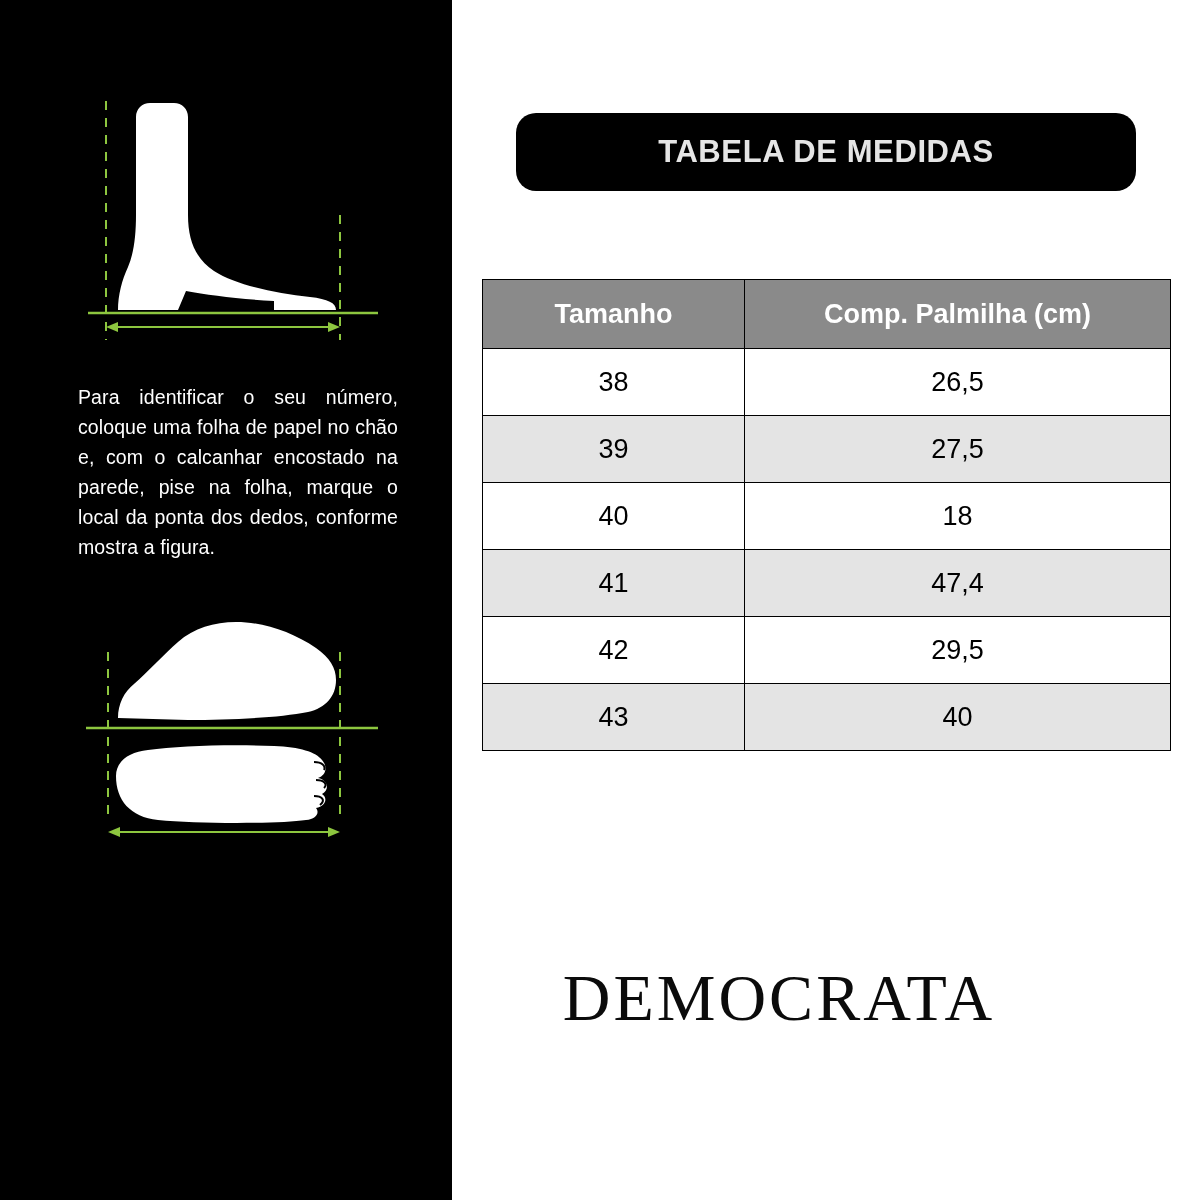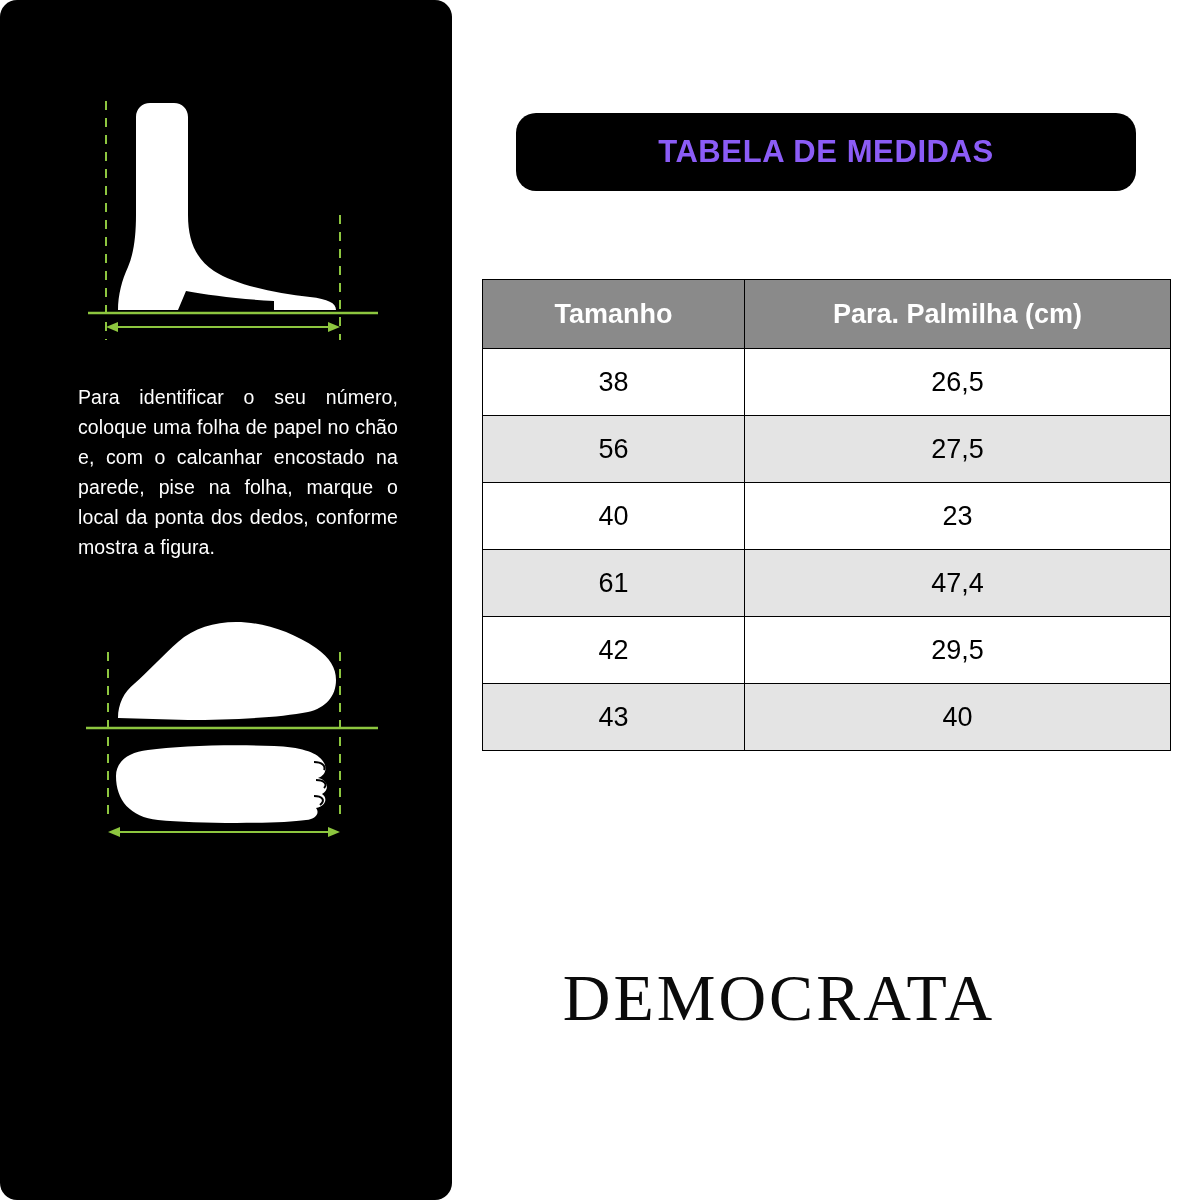--- a/index.html
+++ b/index.html
@@ -21,21 +21,20 @@
   }
 
   
   .left-panel {
     position: absolute;
     left: 0;
     top: 0;
     width: 452px;
     height: 1200px;
     background: #000000;
-    border-radius: 17px;
   }
 
   .fig1 {
     position: absolute;
     left: 78px;
     top: 95px;
     width: 320px;
     height: 265px;
   }
   .fig2 {
@@ -82,21 +81,21 @@
     top: 113px;
     width: 620px;
     height: 78px;
     background: #000000;
     border-radius: 20px;
     display: flex;
     align-items: center;
     justify-content: center;
   }
   .title-pill-text {
-    color: #8b5cf6;
+    color: #e5e5e5;
     font-size: 31px;
     font-weight: bold;
     letter-spacing: 0.6px;
     font-family: "Liberation Sans", sans-serif;
   }
 
   .table-wrap {
     position: absolute;
     left: 30px;
     top: 279px;
@@ -231,38 +230,38 @@
 
     <div class="table-wrap">
       <table class="size-table">
         <colgroup>
             <col class="c1">
             <col class="c2">
           </colgroup>
         <thead>
           <tr>
             <th>Tamanho</th>
-            <th>Para. Palmilha (cm)</th>
+            <th>Comp. Palmilha (cm)</th>
           </tr>
         </thead>
         <tbody>
           <tr class="even">
             <td>38</td>
             <td>26,5</td>
           </tr>
           <tr class="odd">
-            <td>56</td>
+            <td>39</td>
             <td>27,5</td>
           </tr>
           <tr class="even">
             <td>40</td>
-            <td>23</td>
+            <td>18</td>
           </tr>
           <tr class="odd">
-            <td>61</td>
+            <td>41</td>
             <td>47,4</td>
           </tr>
           <tr class="even">
             <td>42</td>
             <td>29,5</td>
           </tr>
           <tr class="odd">
             <td>43</td>
             <td>40</td>
           </tr>

